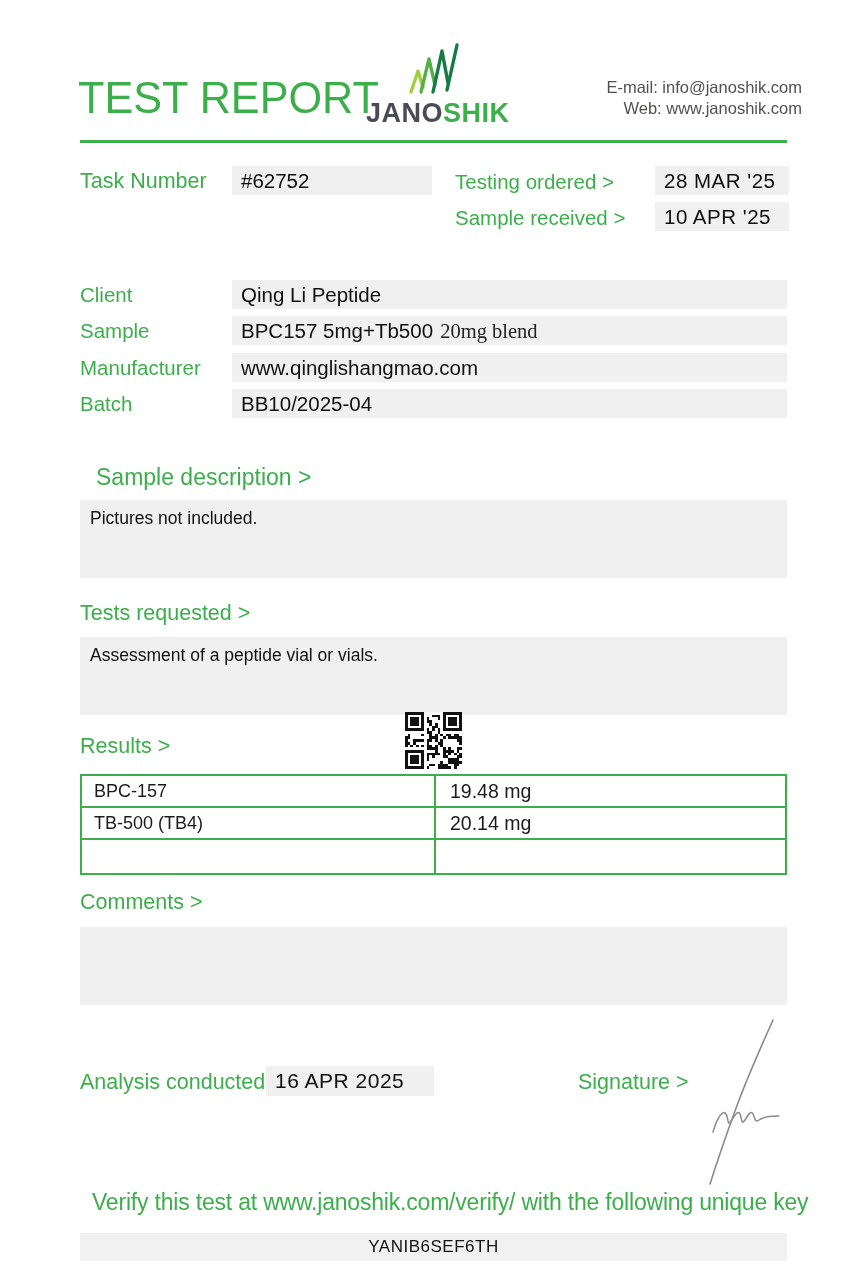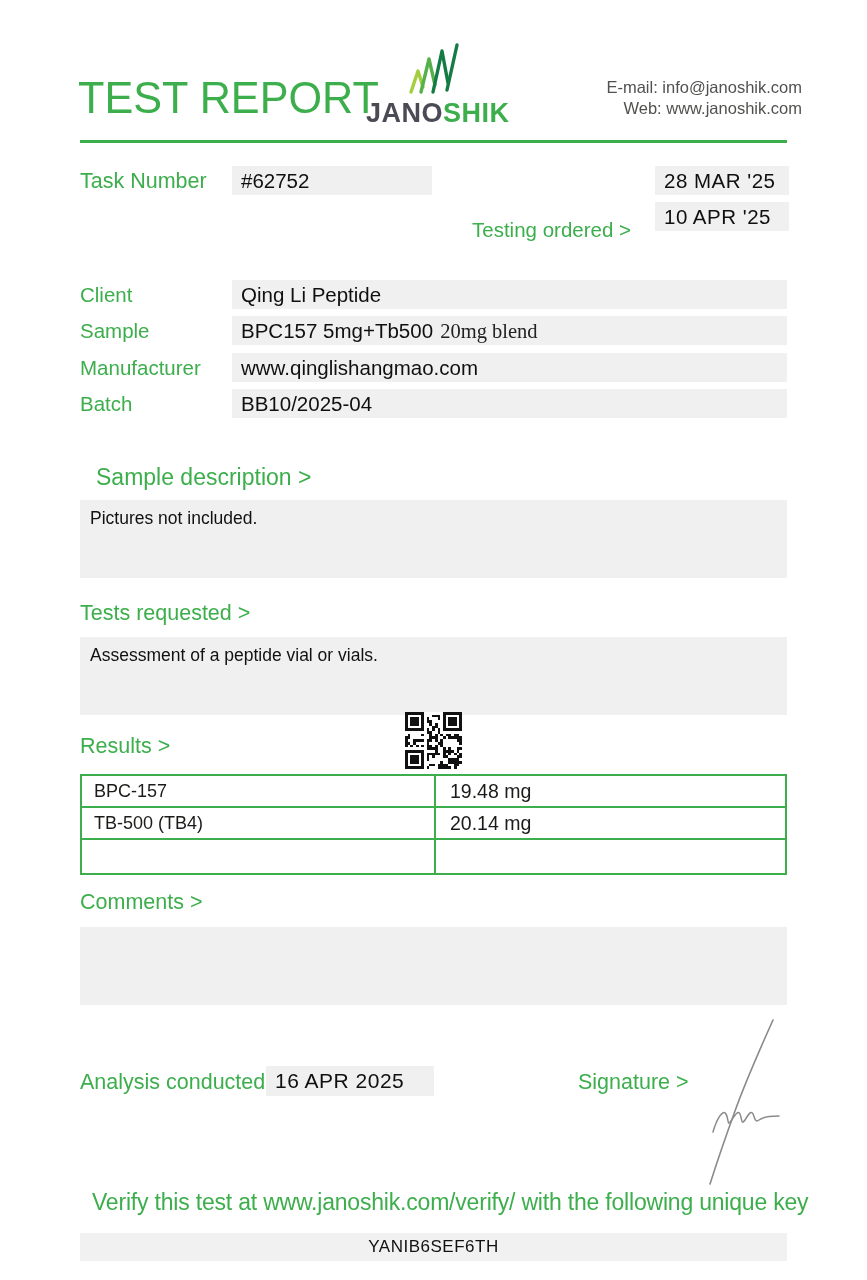--- a/index.html
+++ b/index.html
@@ -34,21 +34,21 @@
   .header-rule{left:80px;top:140px;width:707px;height:3px;background:var(--green);}
   
   .glabel{color:var(--green);font-size:21px;white-space:nowrap;}
   .vbox{
     background:var(--box);
     font-size:20.5px;color:#101010;
     line-height:29px;height:29px;
     padding-left:9px;white-space:nowrap;
     overflow:hidden;
   }
-  .rlabel{text-align:center;margin-top:48px;}
+  .rlabel{text-align:left;}
   
   .sbox{
     left:80px;width:687px;height:62px;
     background:var(--box);
     padding:8px 10px;
     font-size:17.5px;color:#111;
   }
   .serif{font-family:"Liberation Serif",serif;}
   
   .rtable{
@@ -107,20 +107,21 @@
   </div>
 
   <div class="abs header-rule"></div>
 
   <div class="abs glabel" style="left:80px;top:169px;font-size:21.5px">Task Number</div>
   <div class="abs vbox" style="left:232px;top:166px;width:191px">#62752</div>
 
   <div class="abs glabel rlabel" style="left:455px;top:170px;width:193px;font-size:20.5px">Testing ordered &gt;</div>
   <div class="abs vbox" style="left:655px;top:166px;width:125px;letter-spacing:.5px">28 MAR '25</div>
 
+  <div class="abs glabel rlabel" style="left:455px;top:206px;width:193px;font-size:20.5px">Sample received &gt;</div>
   <div class="abs vbox" style="left:655px;top:202px;width:125px;letter-spacing:.5px">10 APR '25</div>
 
   <div class="abs glabel" style="left:80px;top:283px;font-size:20.5px">Client</div>
   <div class="abs vbox" style="left:232px;top:280px;width:546px">Qing Li Peptide</div>
 
   <div class="abs glabel" style="left:80px;top:319px;font-size:20.5px">Sample</div>
   <div class="abs vbox" style="left:232px;top:316px;width:546px"><span>BPC157 5mg+Tb500</span><span class="serif" style="margin-left:.35em;color:#222">20mg blend</span></div>
 
   <div class="abs glabel" style="left:80px;top:356px;font-size:20.5px">Manufacturer</div>
   <div class="abs vbox" style="left:232px;top:353px;width:546px">www.qinglishangmao.com</div>

